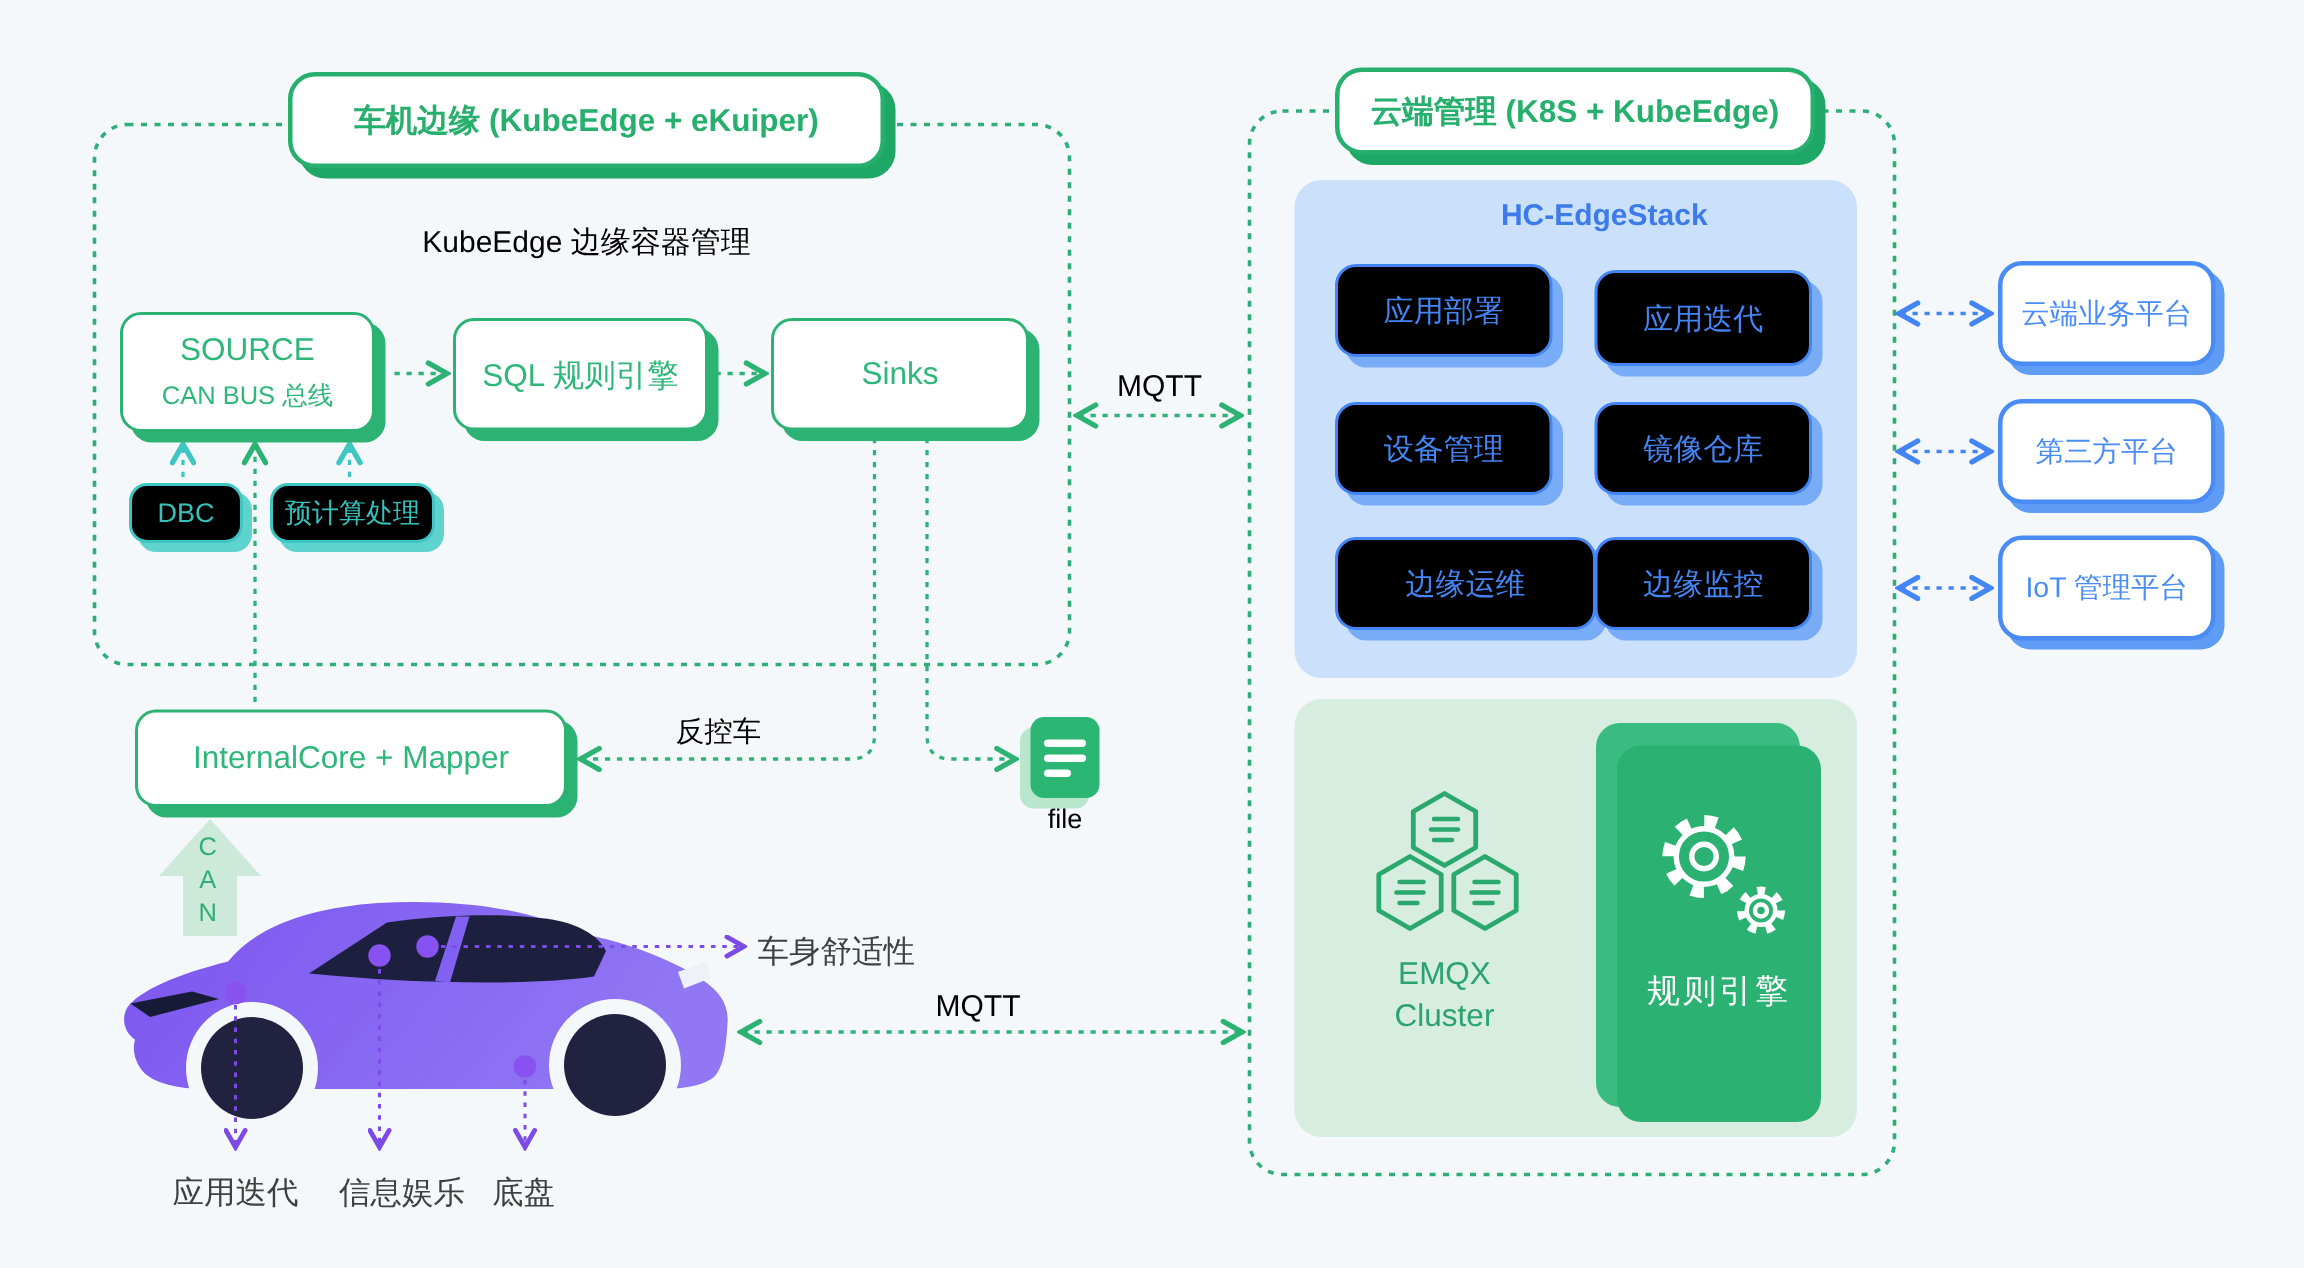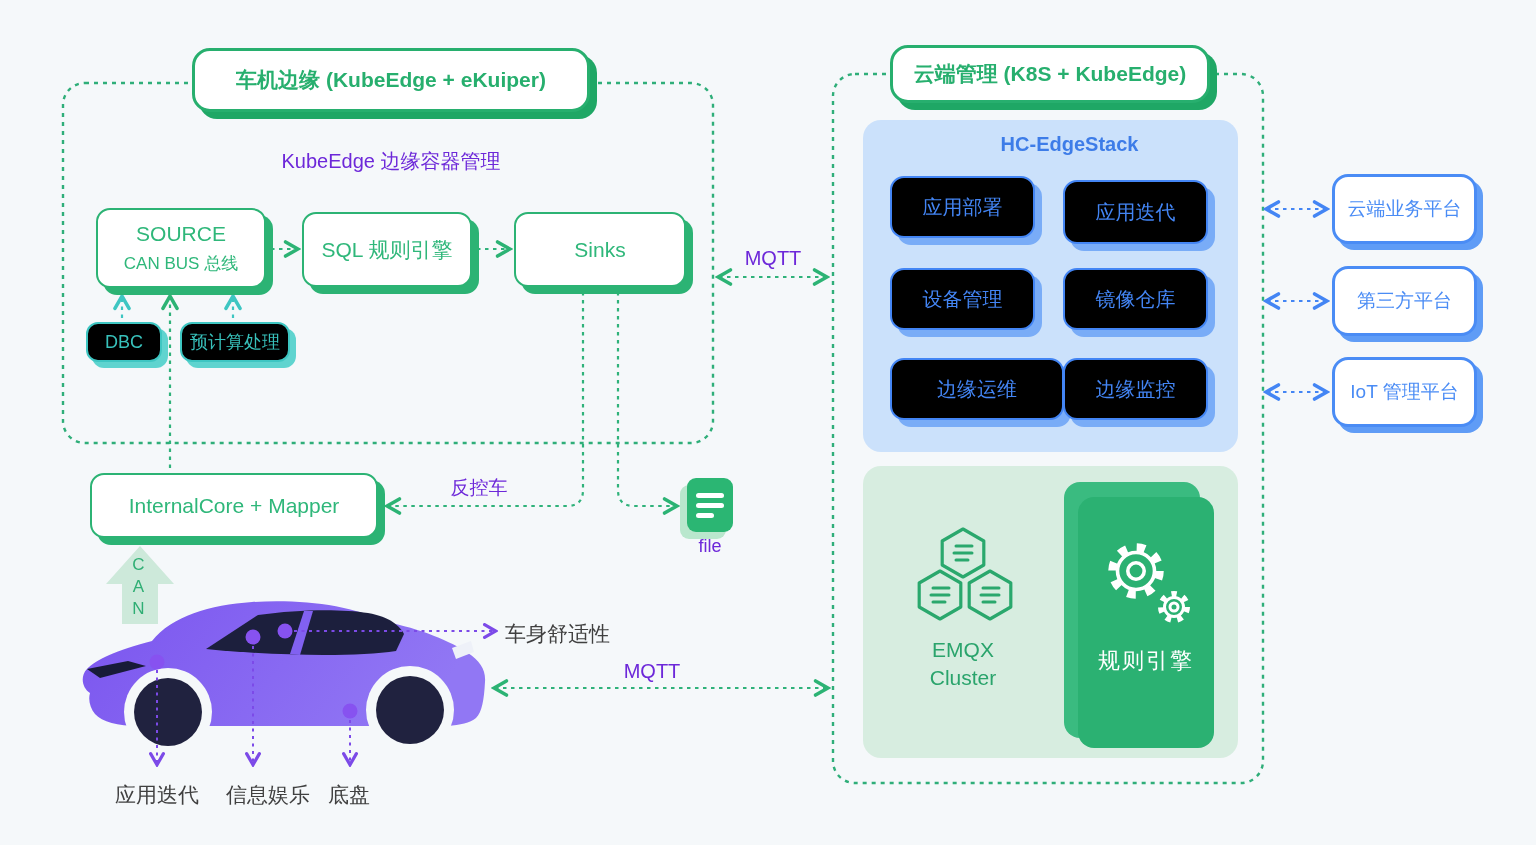--- a/index.html
+++ b/index.html
@@ -30,21 +30,21 @@
   .bluebox{
     background:#000000;border:2.5px solid #4385f4;border-radius:14px;
     box-shadow:7px 7px 0 #79acf7;color:#4385f4;font-size:20px;
   }
   .platbox{
     background:#fff;border:3px solid #4a8cf5;border-radius:16px;
     box-shadow:6px 6px 0 #5f9cf6;color:#4a8cf5;font-size:19px;
   }
   .panel-blue{background:#cbe1fb;border-radius:18px;}
   .panel-green{background:#d7ede0;border-radius:18px;}
-  .gtext{color:#6d28d9;}
+  .gtext{color:#000000;}
   .bluetext{color:#3d7ce8;}
   .purpletext{color:#404040;}
   .center{text-align:center;}
   .can-letters{
     writing-mode:vertical-rl;text-orientation:upright;
     color:#2fae74;font-size:17px;letter-spacing:3px;line-height:1;
   }
   .file-icon{
     background:#2bb673;border-radius:9px;
     box-shadow:-7px 7px 0 #b9e7cd;
@@ -143,21 +143,21 @@
       <circle cx="350" cy="711" r="7.5"></circle>
     </g>
   </svg>
 
   <div class="abs titlebox flex" style="left:192px;top:48px;width:398px;height:64px;font-size:21px;">
     <span>车机边缘 (KubeEdge + eKuiper)</span>
   </div>
 
   <div class="abs gtext center" style="left:213px;top:148px;width:356px;font-size:20px;">KubeEdge 边缘容器管理</div>
 
-  <div class="abs gbox flex col" style="left:96px;top:208px;width:170px;height:80px;gap:6px;text-align:center;">
+  <div class="abs gbox flex col" style="left:80px;top:208px;width:170px;height:80px;gap:6px;text-align:center;">
     <span style="font-size:21px;">SOURCE</span>
     <span style="font-size:17px;">CAN BUS 总线</span>
   </div>
 
   <div class="abs gbox flex" style="left:302px;top:212px;width:170px;height:75px;font-size:21px;">
     <span>SQL 规则引擎</span>
   </div>
 
   <div class="abs gbox flex" style="left:514px;top:212px;width:172px;height:75px;font-size:21px;">
     <span>Sinks</span>

